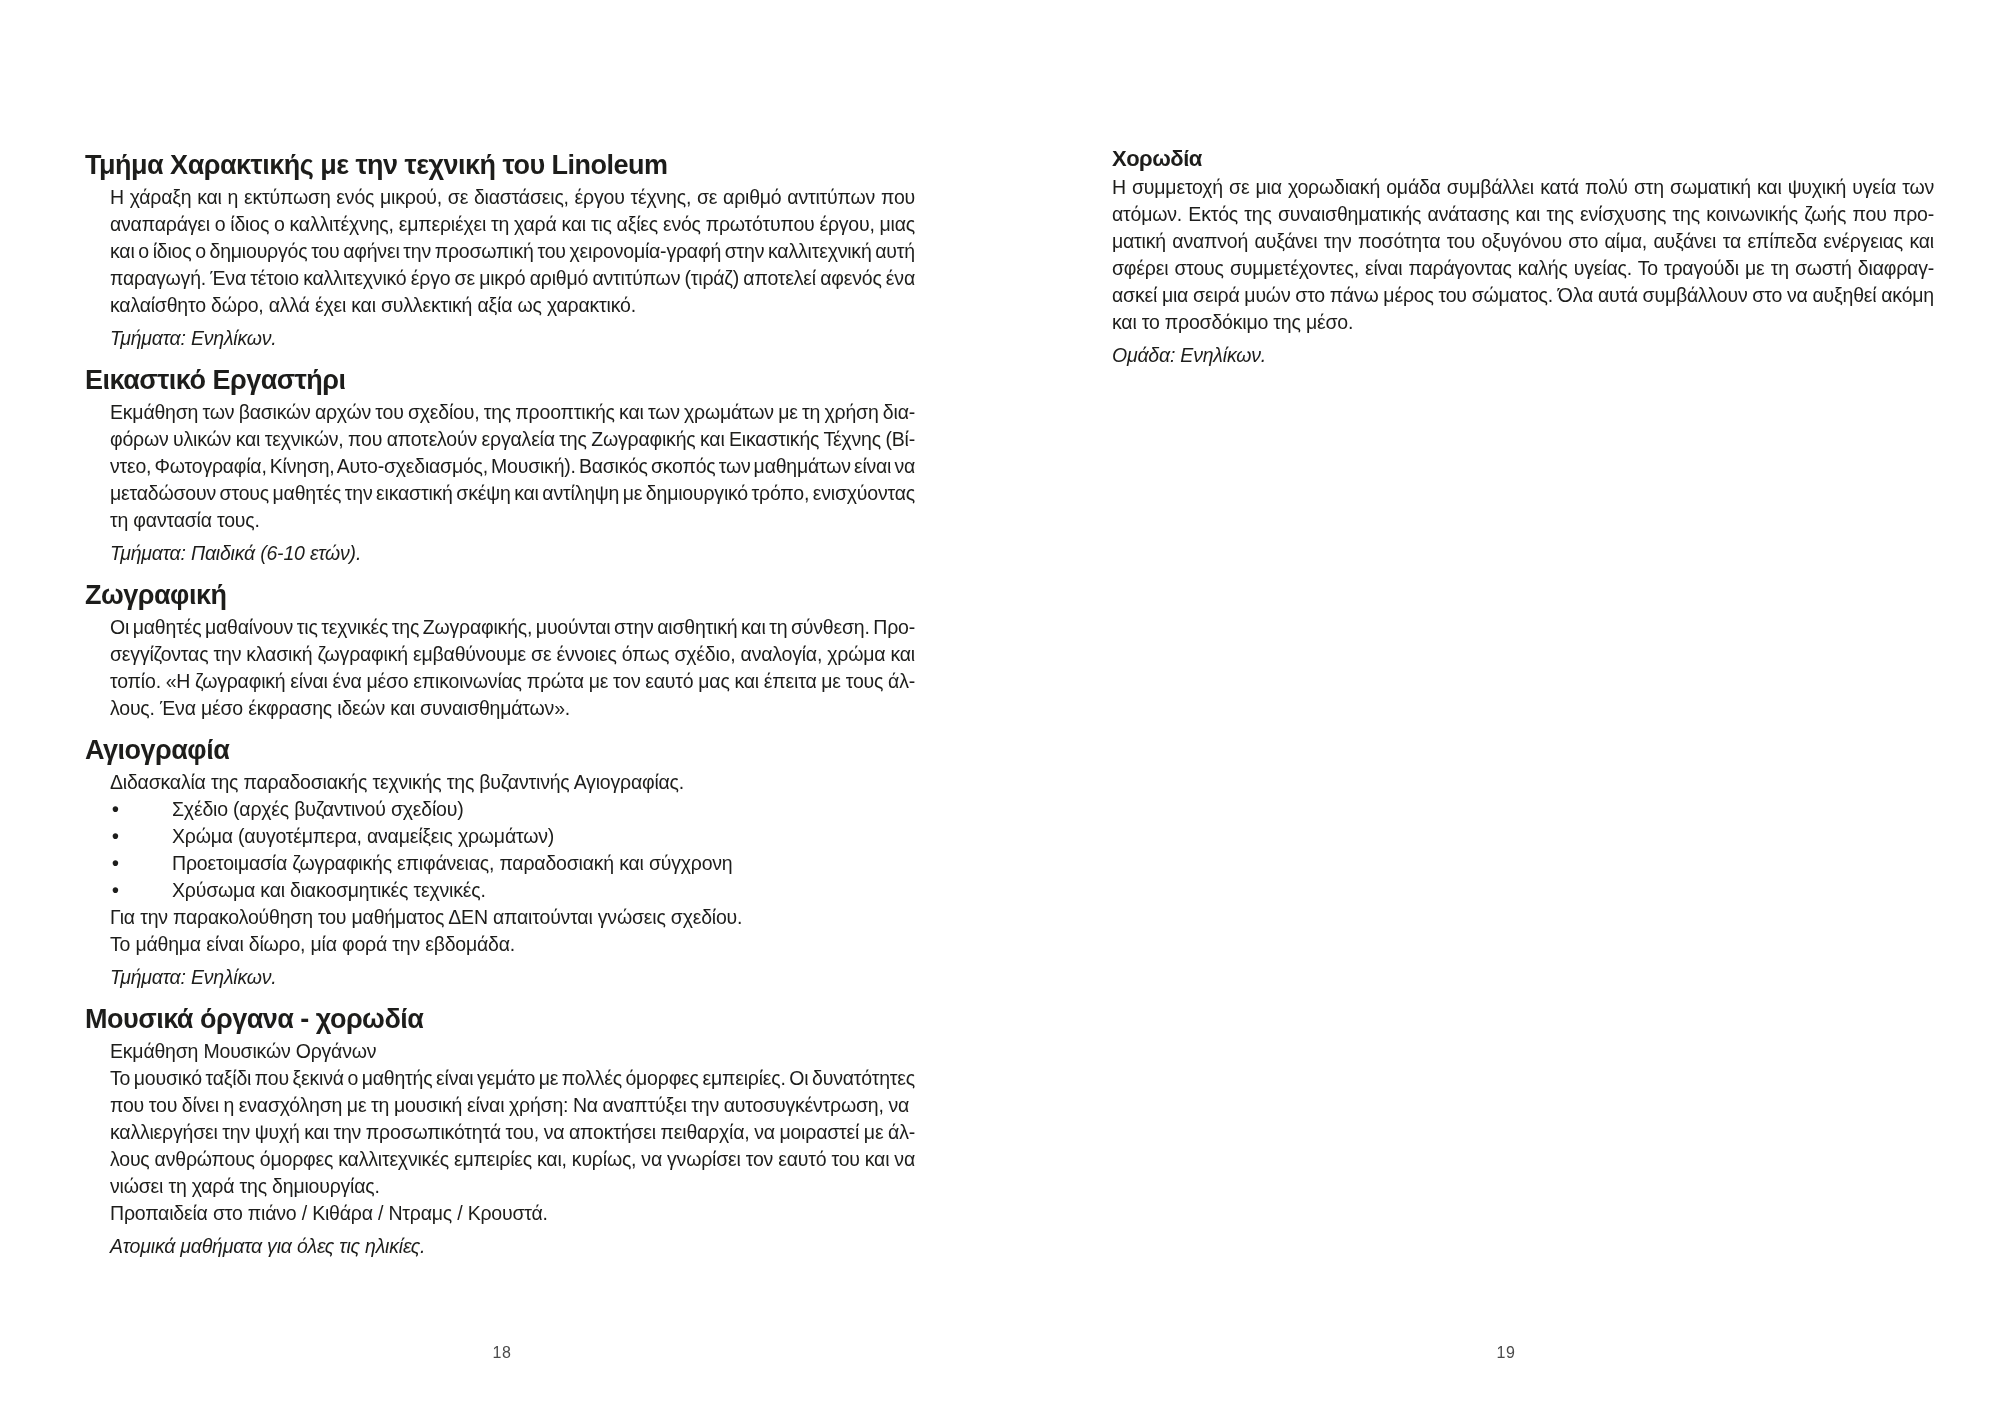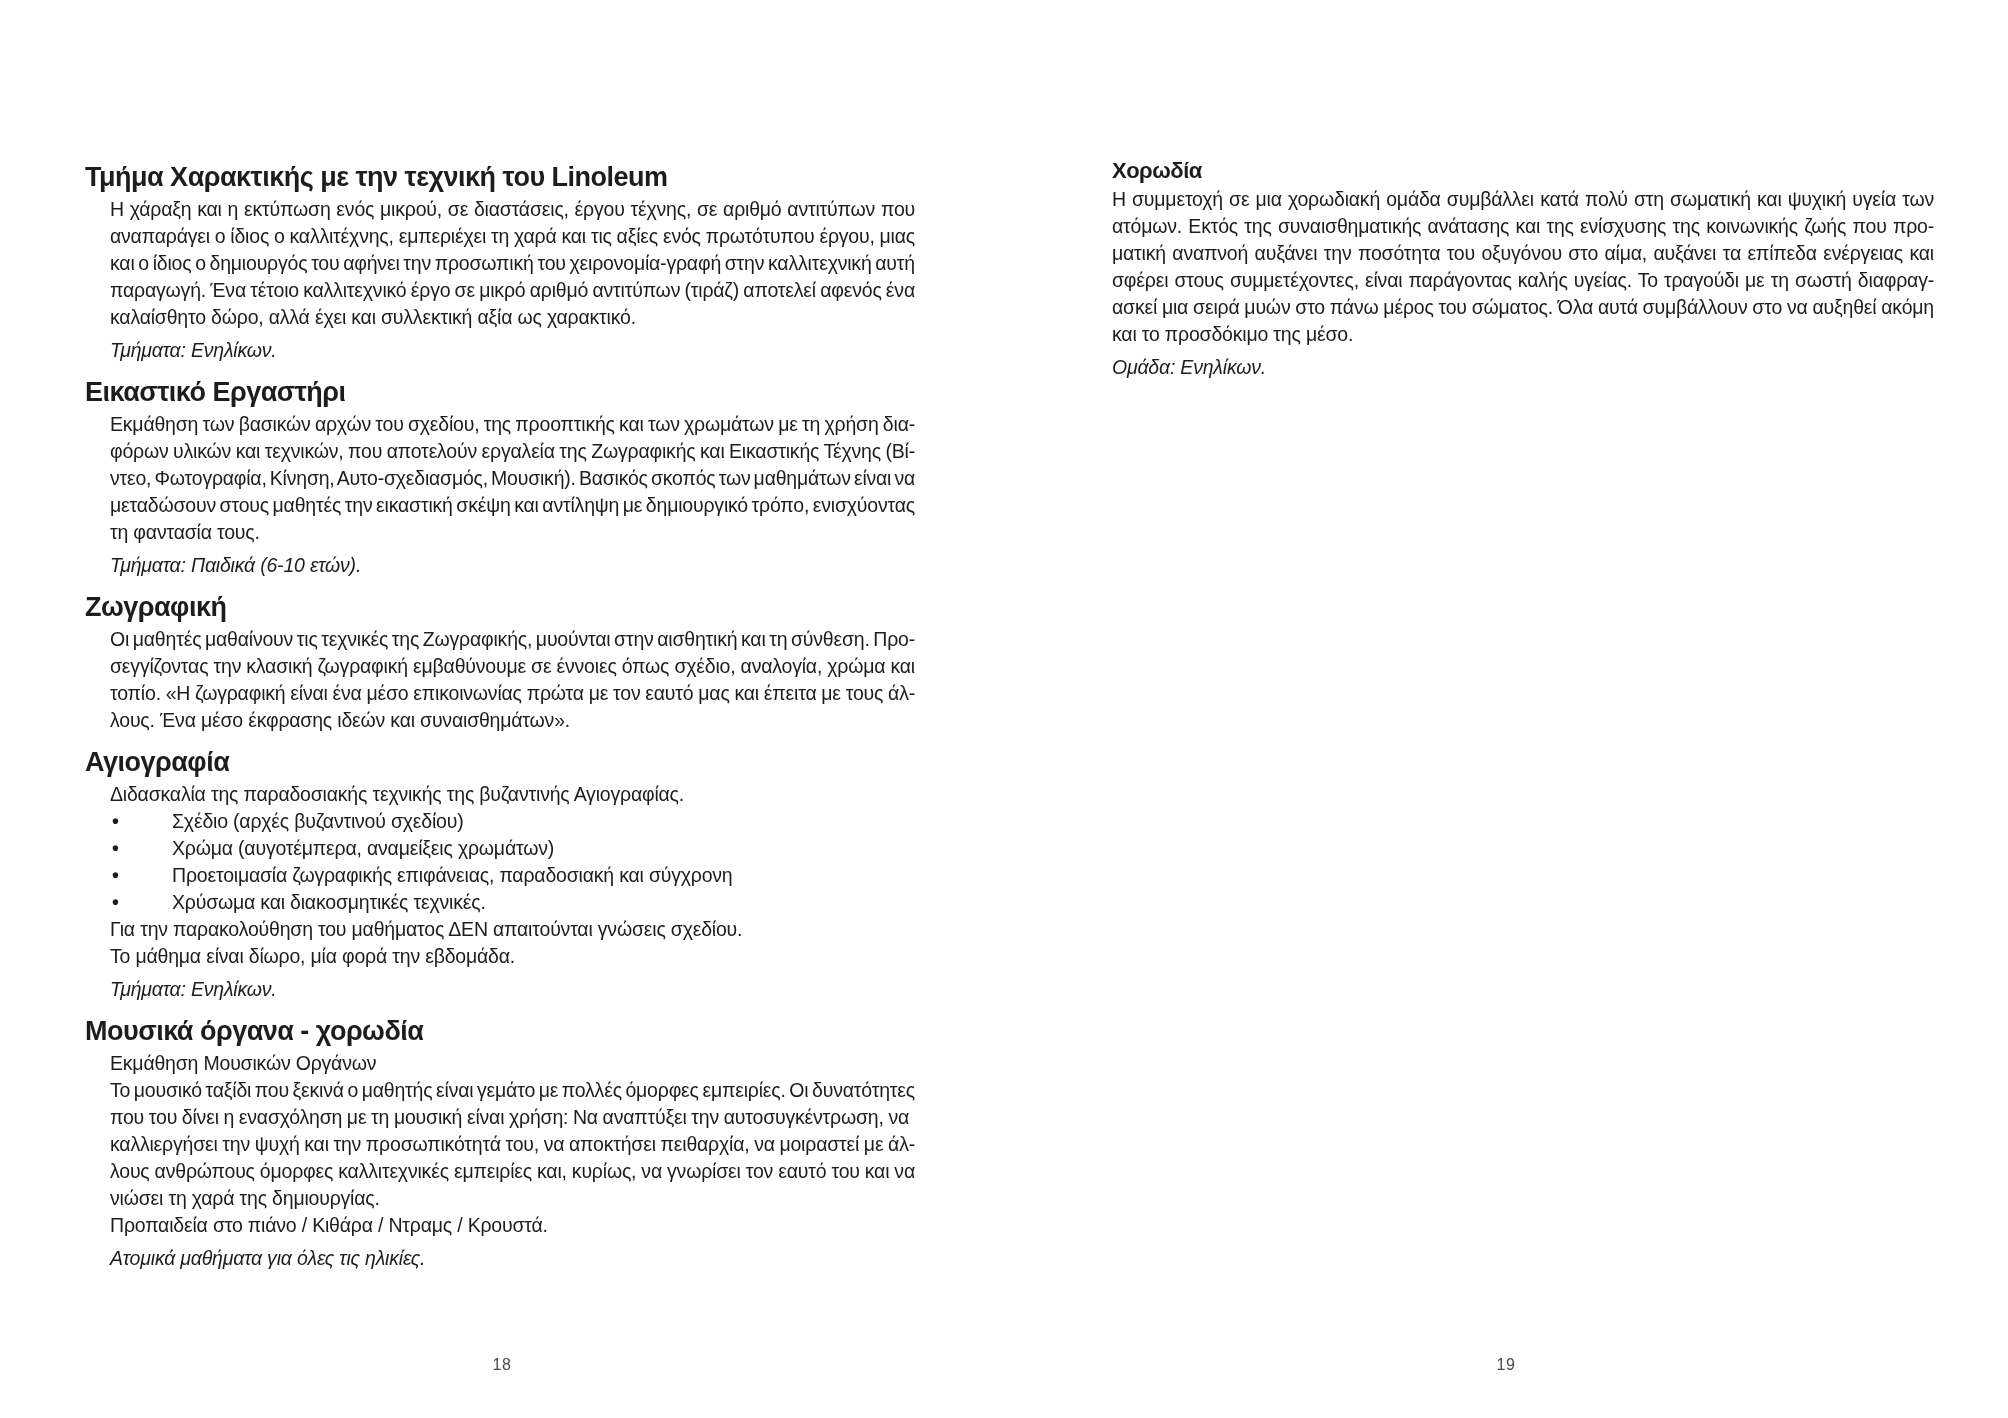--- a/index.html
+++ b/index.html
@@ -10,21 +10,21 @@
   body {
     position: relative;
     width: 2008px;
     height: 1418px;
     overflow: hidden;
     font-family: "Liberation Sans", sans-serif;
     color: var(--text-color, #1d1d1b);
   }
   .page {
     position: absolute;
-    top: 12px;
+    top: 0;
     width: 1004px;
     height: 1092px;
   }
   .page-left  { left: 0; }
   .page-right { left: 1004px; }
 
   .content { position: absolute; }
   .page-left  .content { left: 85px;  top: 150px; width: 830px; }
   .page-right .content { left: 108px; top: 146px; width: 822px; }
 

